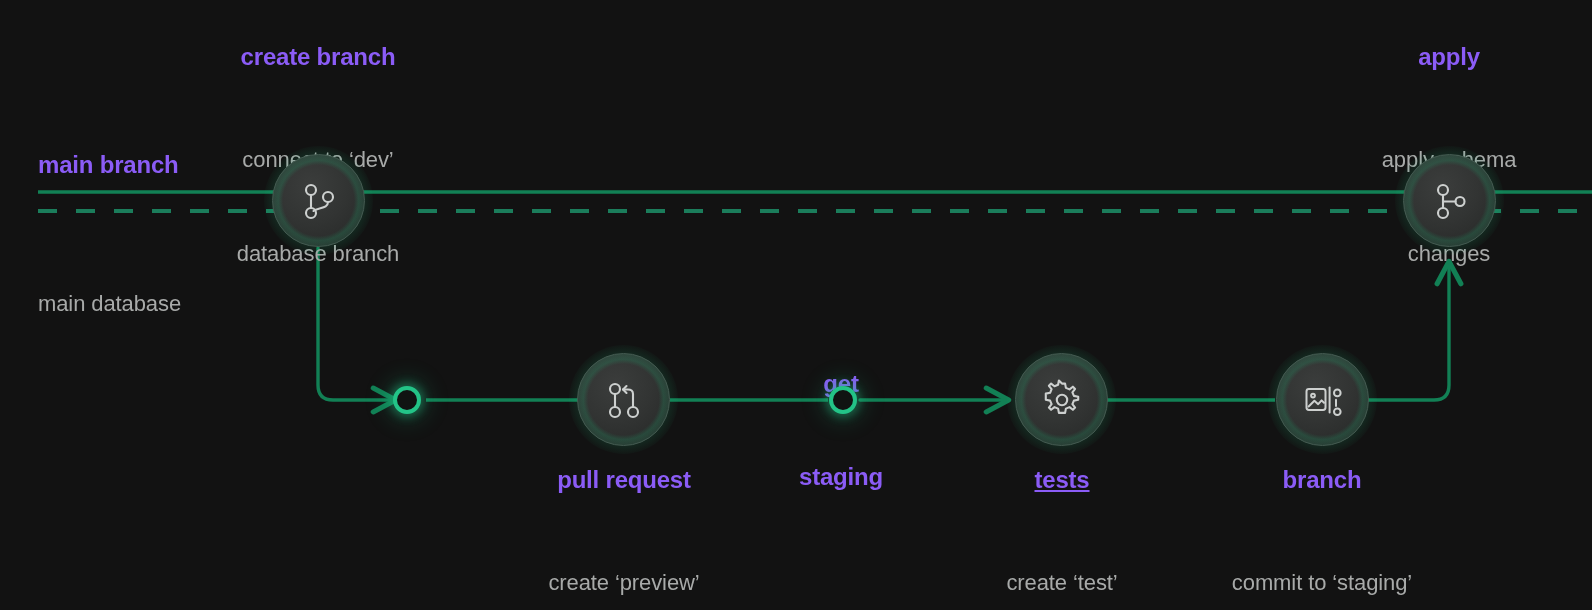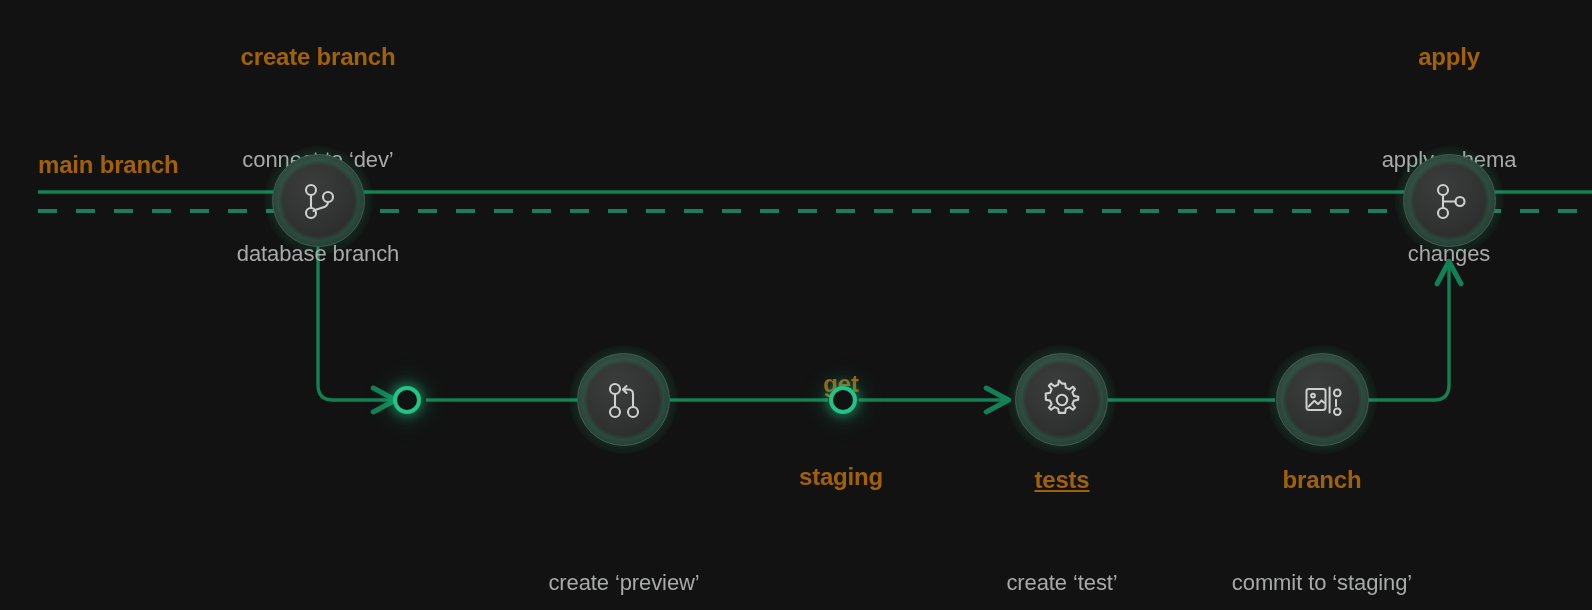--- a/index.html
+++ b/index.html
@@ -13,21 +13,21 @@
     height: 610px;
     background: #121212;
     overflow: hidden;
     font-family: "Liberation Sans", sans-serif;
     -webkit-font-smoothing: antialiased;
   }
 
   
   .lbl {
     position: absolute;
-    color: #a16207;
+    color: #8b5cf6;
     font-weight: bold;
     font-size: 24px;
     line-height: 1.28;
     white-space: pre;
     letter-spacing: -0.2px;
   }
   .sub {
     position: absolute;
     color: #a8aaa9;
     font-weight: normal;
@@ -133,20 +133,21 @@
       <line x1="430" y1="400" x2="560" y2="400" stroke="#1fb57e" stroke-width="1.8"></line>
       <line x1="690" y1="400" x2="820" y2="400" stroke="#1fb57e" stroke-width="1.8"></line>
       <line x1="865" y1="400" x2="990" y2="400" stroke="#1fb57e" stroke-width="1.8"></line>
       <line x1="1115" y1="400" x2="1265" y2="400" stroke="#1fb57e" stroke-width="1.8"></line>
     </g>
   </svg>
 
   <div class="lbl lft" style="left:38px; top:150px;">main branch</div>
 
   <div class="sub lft" style="left:38px; top:226px;">
+    <div>main database</div>
   </div>
 
   <div class="lbl ctr" style="left:318px; top:42px;">create branch</div>
   <div class="sub ctr" style="left:318px; top:82px;">
     <div>connect to ‘dev’</div>
     <div>database branch</div>
   </div>
   <div class="node" style="left:272px; top:154px;">
     <span>
       <svg width="46" height="46" viewBox="0 0 46 46" fill="none" stroke="#cdd0cf" stroke-width="2.1" stroke-linecap="round" stroke-linejoin="round">
@@ -183,20 +184,21 @@
       <svg width="46" height="46" viewBox="0 0 46 46" fill="none" stroke="#cdd0cf" stroke-width="2.1" stroke-linecap="round" stroke-linejoin="round">
         <circle cx="14" cy="12" r="5"></circle>
         <circle cx="14" cy="35" r="5"></circle>
         <circle cx="32" cy="35" r="5"></circle>
         <path d="M14,17 L14,30"></path>
         <path d="M32,30 L32,17 C32,14 30,12.5 27,12.5 L22,12.5"></path>
         <path d="M25.5,9 L22,12.5 L25.5,16"></path>
       </svg>
     </span>
   </div>
+  <div class="lbl ctr" style="left:624px; top:465px;">pull request</div>
   <div class="sub ctr" style="left:624px; top:505px;">
     <div>create ‘preview’</div>
     
   </div>
 
   <div class="lbl ctr" style="left:841px; top:308px;">
     <div>get</div>
     <div>staging</div>
   </div>
   <div class="ring" style="left:829px; top:386px;"></div>

